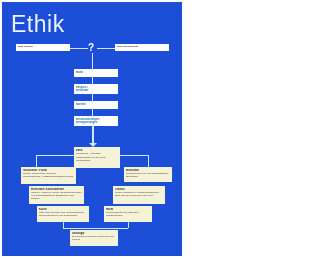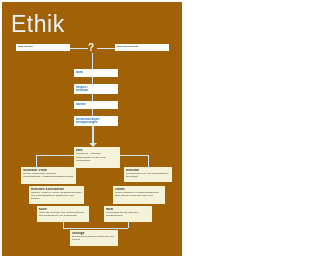--- a/index.html
+++ b/index.html
@@ -4,21 +4,21 @@
 <style>
   html,body{margin:0;padding:0;}
   body{
     width:184px;height:260px;overflow:hidden;
     background:#ffffff;
     font-family:"Liberation Sans", sans-serif;
     -webkit-font-smoothing:antialiased;
   }
   #page{
     position:relative;width:184px;height:260px;
-    background:#a16207;
+    background:#1d4ed8;
     overflow:hidden;
   }
   
   .page-edge{position:absolute;background:#ffffff;}
   .edge-bottom{left:0;right:0;bottom:0;height:4px;}
   .edge-left{left:0;top:0;bottom:0;width:2px;}
   .edge-right{right:0;top:0;bottom:0;width:2px;}
   .edge-top{left:0;right:0;top:0;height:2px;}
 
   #title{

